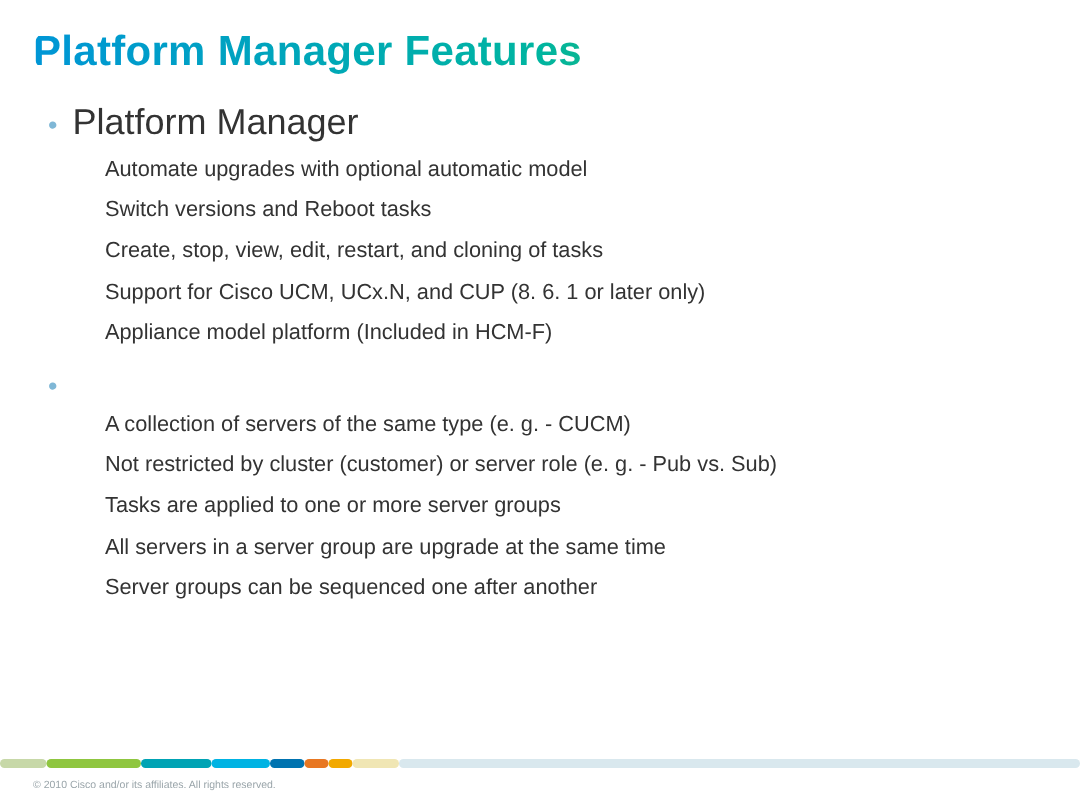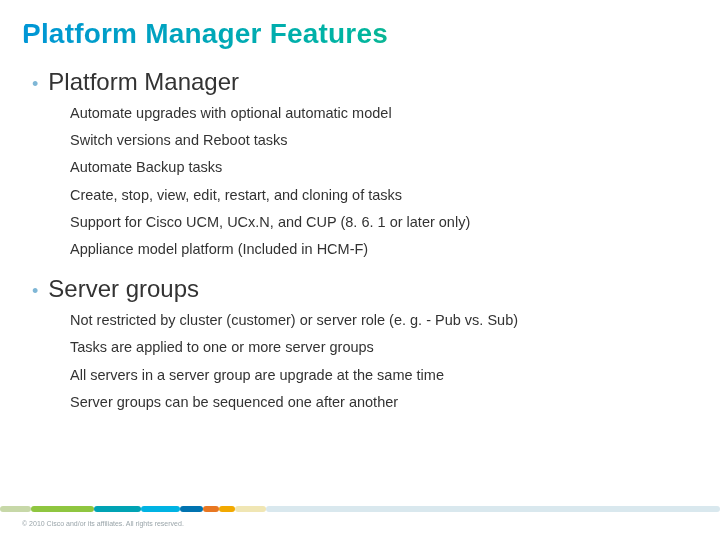--- a/index.html
+++ b/index.html
@@ -90,33 +90,32 @@
   <h1 class="title">Platform Manager Features</h1>
 
   <div class="section">
     <div class="section-head">
       <span class="bullet-dot">•</span>
       <span class="section-label">Platform Manager</span>
     </div>
     <div class="sub-list">
       <div class="sub-item">Automate upgrades with optional automatic model</div>
       <div class="sub-item">Switch versions and Reboot tasks</div>
-      <div class="sub-item">Automate Backup tasks</div>
       <div class="sub-item">Create, stop, view, edit, restart, and cloning of tasks</div>
       <div class="sub-item">Support for Cisco UCM, UCx.N, and CUP (8. 6. 1 or later only)</div>
       <div class="sub-item">Appliance model platform (Included in HCM-F)</div>
     </div>
   </div>
 
   <div class="section">
     <div class="section-head">
       <span class="bullet-dot">•</span>
-      <span class="section-label">Server groups</span>
     </div>
     <div class="sub-list">
+      <div class="sub-item">A collection of servers of the same type (e. g. - CUCM)</div>
       <div class="sub-item">Not restricted by cluster (customer) or server role (e. g. - Pub vs. Sub)</div>
       <div class="sub-item">Tasks are applied to one or more server groups</div>
       <div class="sub-item">All servers in a server group are upgrade at the same time</div>
       <div class="sub-item">Server groups can be sequenced one after another</div>
     </div>
   </div>
 
   <div class="footer">
     <div class="color-bar">
       <div class="cb cb1"></div>

